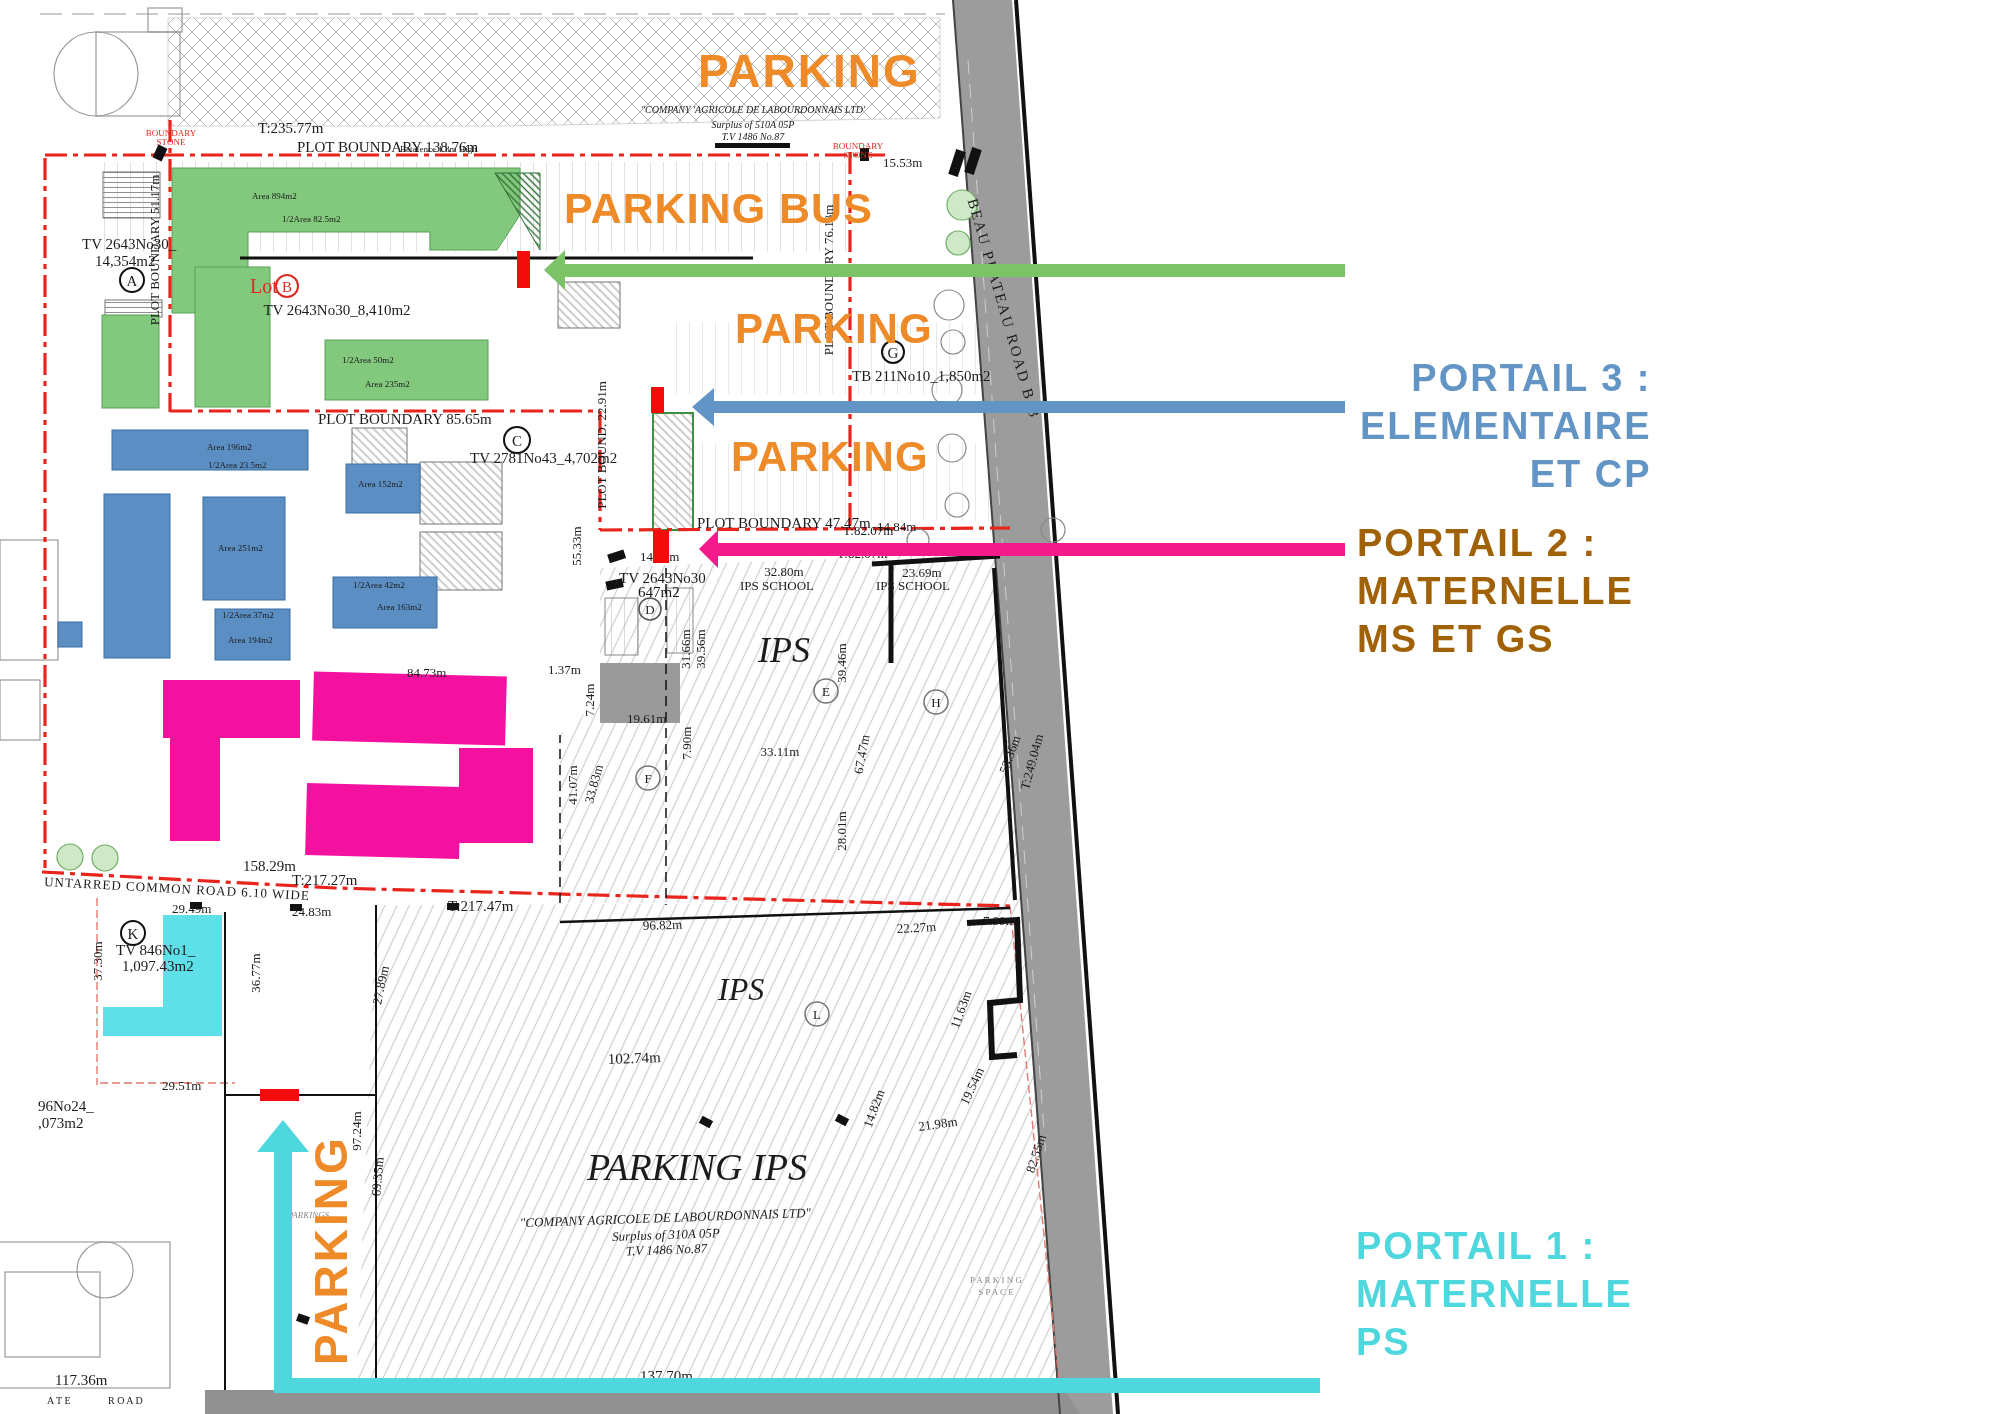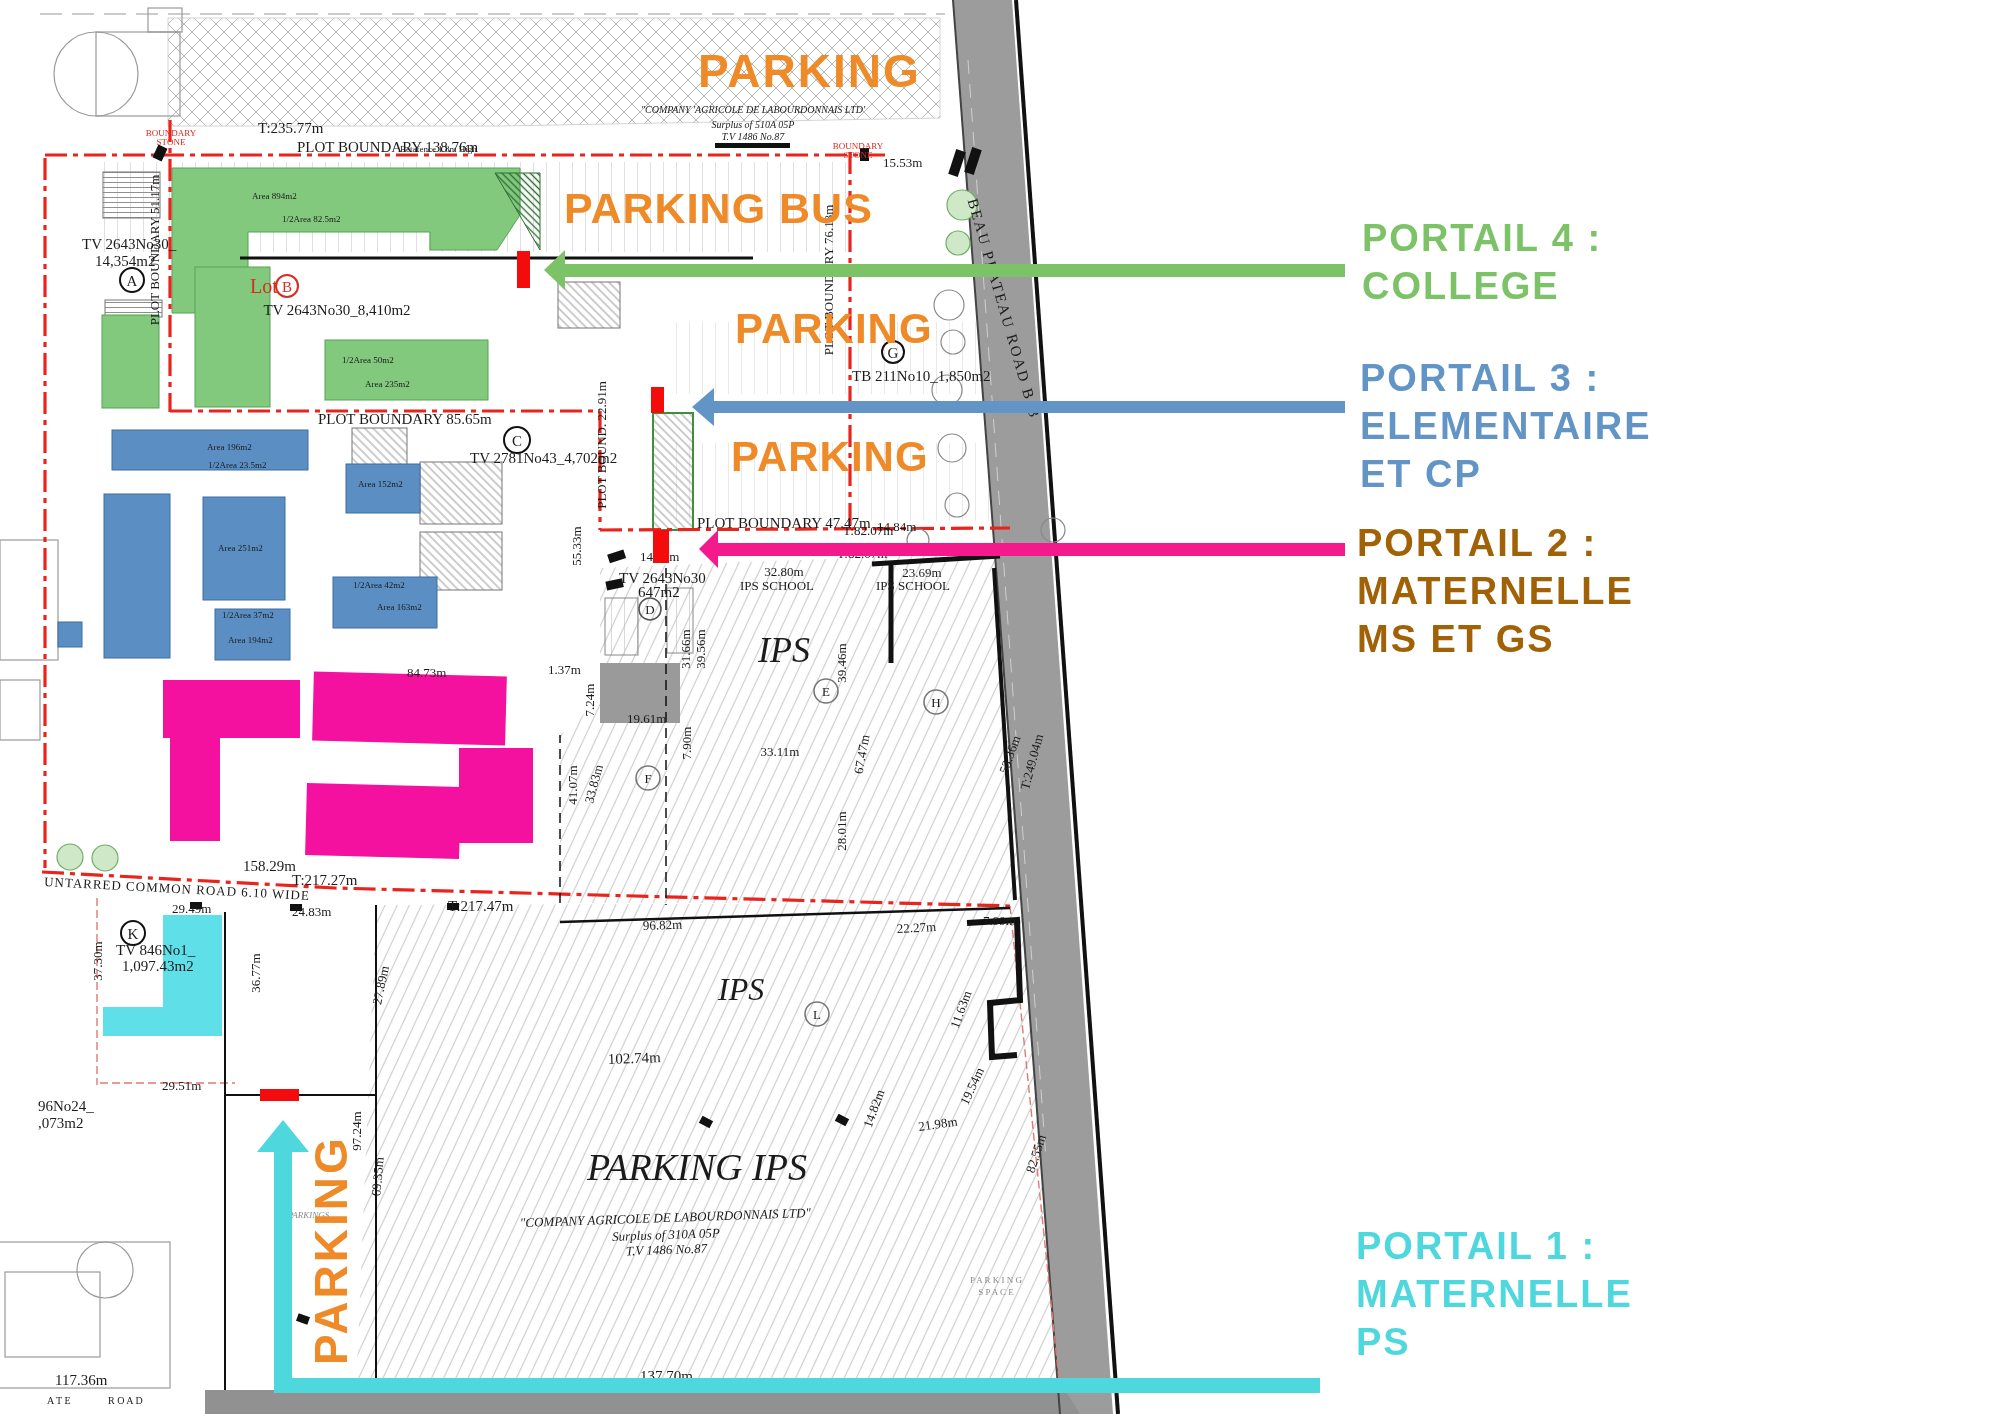--- a/index.html
+++ b/index.html
@@ -9,21 +9,21 @@
   .biglabel{position:absolute;font-weight:bold;color:#ee8b28;white-space:nowrap;}
   .pk-top{left:698px;top:44px;font-size:46px;letter-spacing:2px;}
   .pk-bus{left:564px;top:184px;font-size:43px;letter-spacing:1px;}
   .pk-mid1{left:735px;top:305px;font-size:42px;letter-spacing:1px;}
   .pk-mid2{left:731px;top:433px;font-size:42px;letter-spacing:1px;}
   .pk-vert{left:304px;top:1365px;width:228px;height:48px;font-size:46px;letter-spacing:3px;
            transform:rotate(-90deg);transform-origin:0 0;}
   .portal{position:absolute;font-weight:bold;font-size:38px;line-height:48px;letter-spacing:2px;white-space:nowrap;}
   .portal div{white-space:nowrap;}
   .p4{left:1362px;top:214px;color:#7cc368;}
-  .p3{left:1360px;top:354px;color:#6295c6;}
+  .p3{left:1360px;top:354px;color:#6295c6;text-align:right;}
   .p2{left:1357px;top:519px;color:#a16207;}
   .p1{left:1356px;top:1222px;color:#4fd7de;}
   text{font-family:"Liberation Serif",serif;fill:#1b1b1b;}
   .ttl{font-size:15px;}
   .sm{font-size:13px;}
   .tiny{font-size:10px;}
   .vtiny{font-size:9px;}
   .red{fill:#d92b21;}
   .gray{fill:#8a8a8a;}
   .ital{font-style:italic;}
@@ -356,24 +356,20 @@
     </g>
   </g>
 </svg>
 
 <div class="biglabel pk-top">PARKING</div>
 <div class="biglabel pk-bus">PARKING BUS</div>
 <div class="biglabel pk-mid1">PARKING</div>
 <div class="biglabel pk-mid2">PARKING</div>
 <div class="biglabel pk-vert">PARKING</div>
 
-<div class="portal p4">
-  <div>PORTAIL  4 :</div>
-  <div>COLLEGE</div>
-</div>
 <div class="portal p3">
   <div>PORTAIL  3 :</div>
   <div>ELEMENTAIRE</div>
   <div>ET CP</div>
 </div>
 <div class="portal p2">
   <div>PORTAIL  2 :</div>
   <div>MATERNELLE</div>
   <div>MS ET GS</div>
 </div>

